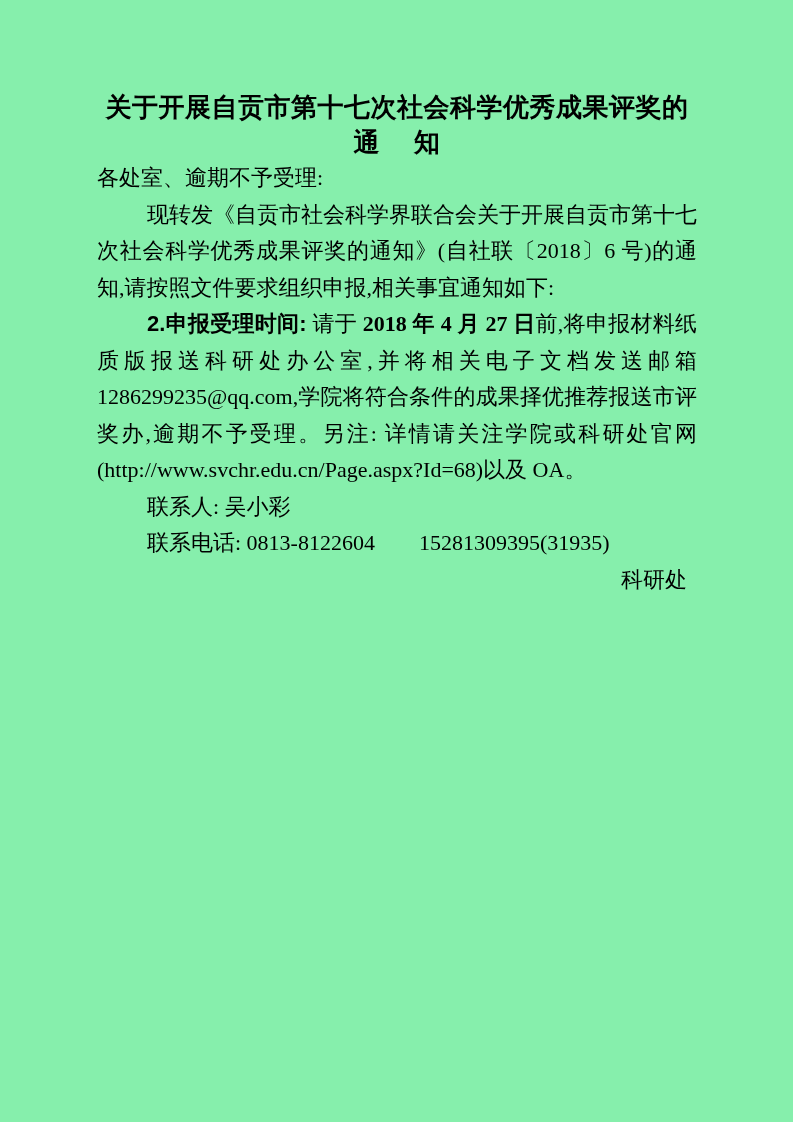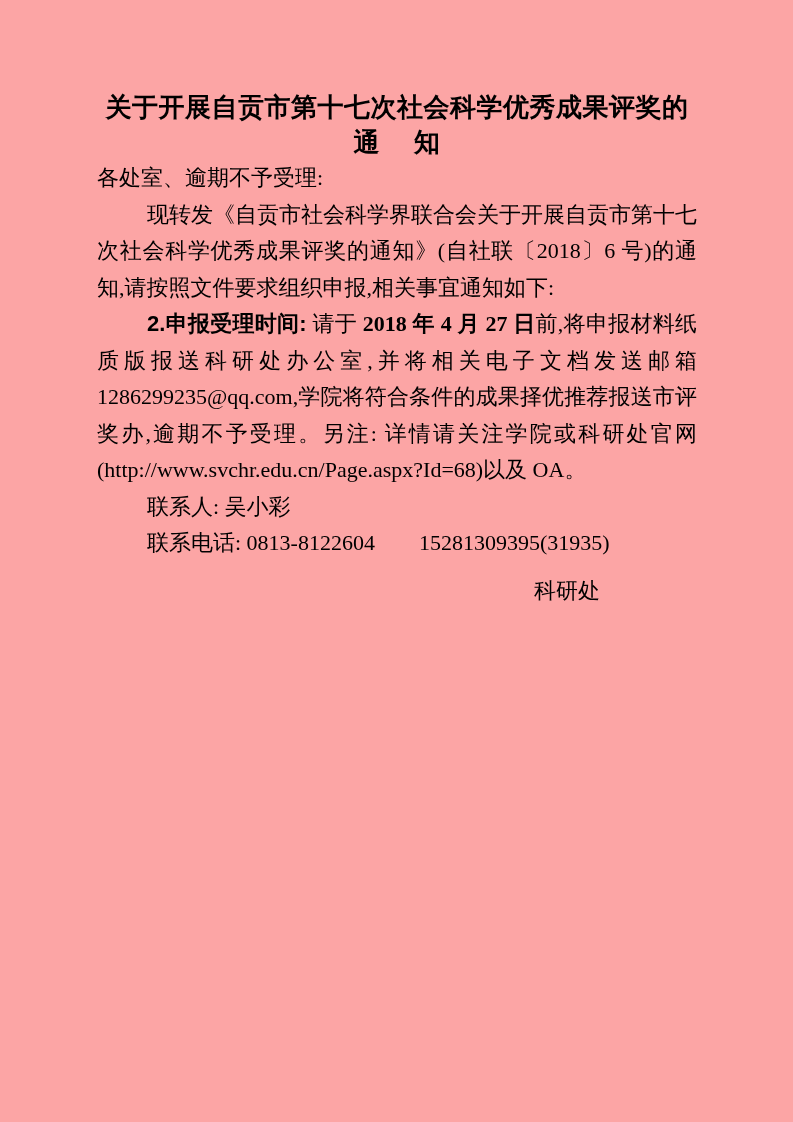--- a/index.html
+++ b/index.html
@@ -5,21 +5,21 @@
   html, body {
     margin: 0;
     padding: 0;
     background: #ffffff;
   }
   .page {
     position: relative;
     width: 793px;
     height: 1122px;
     box-sizing: border-box;
-    background: #fca5a5;
+    background: #86efac;
     color: #000000;
     padding: 90px 96px 0 97px;
     font-family: "Liberation Serif", "DejaVu Serif", serif;
     font-size: 22px;
     line-height: 36.5px;
     overflow: hidden;
   }
   .doc-title {
     font-family: "Liberation Sans", "DejaVu Sans", sans-serif;
     font-weight: bold;
@@ -43,22 +43,21 @@
     font-family: "Liberation Sans", "DejaVu Sans", sans-serif;
     font-weight: bold;
   }
   .serif-bold {
     font-weight: bold;
     margin-top: 36px;
   }
   .signature-block {
     width: 240px;
     margin-left: 350px;
-    text-align: center;
-    margin-top: 11px;
+    text-align: right;
   }
   .signature-block p {
     margin: 0;
   }
 </style>
 </head>
 <body>
 
 <div class="page">
 

